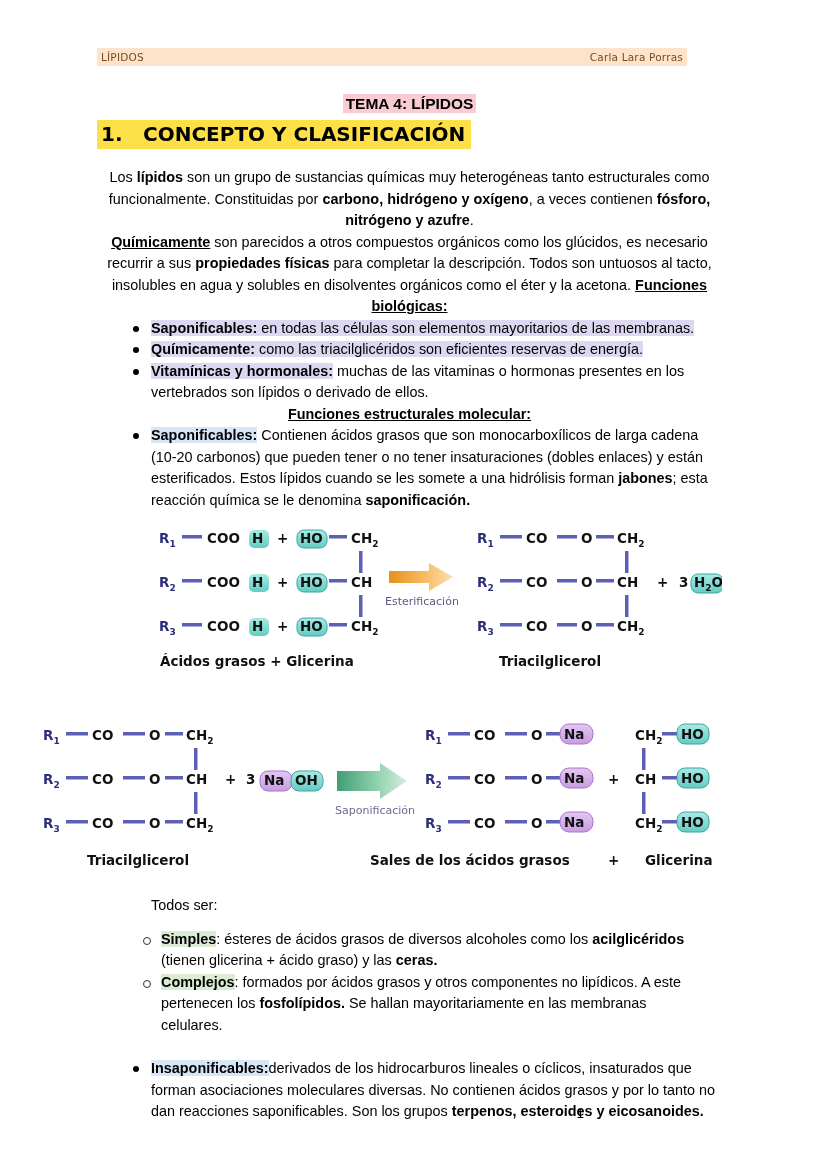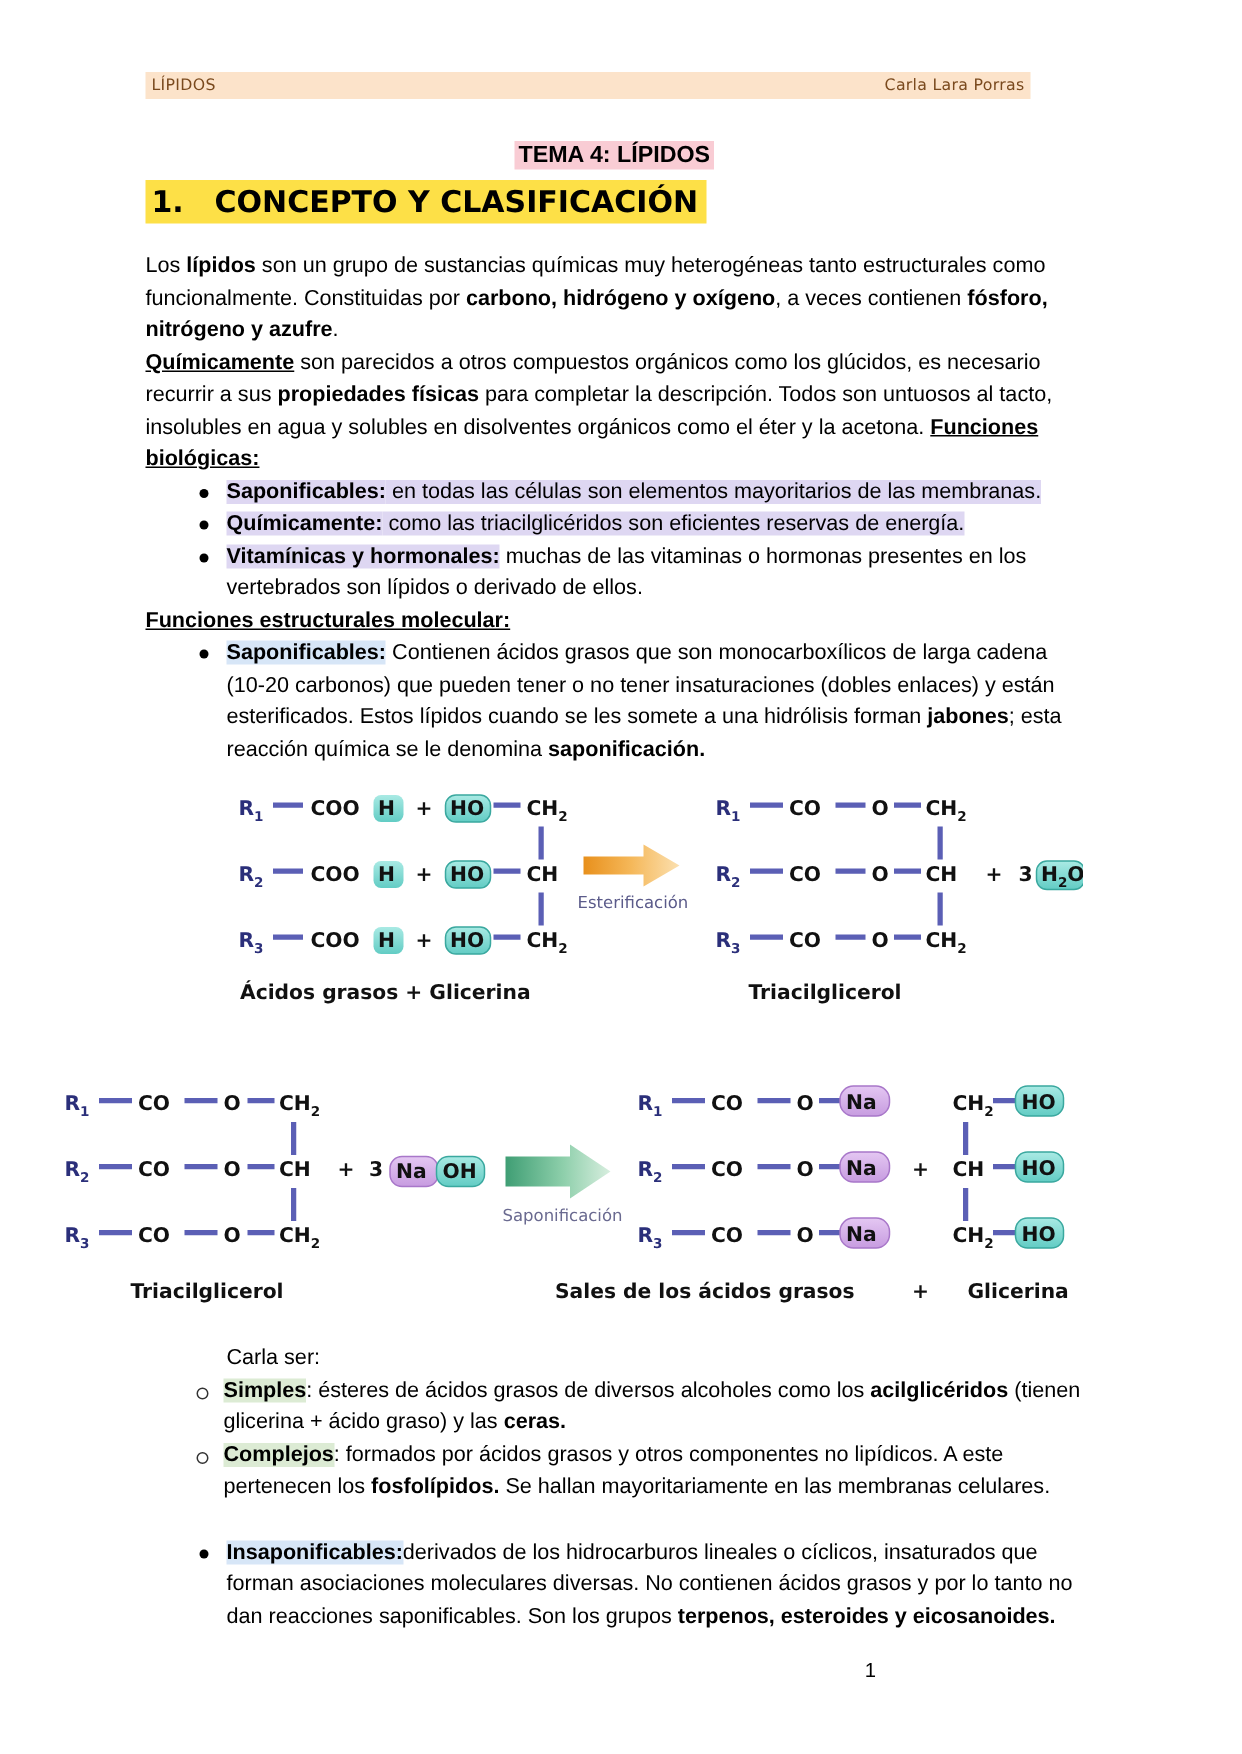--- a/index.html
+++ b/index.html
@@ -72,21 +72,21 @@
     margin: 0 0 18px 0;
     line-height: 1.25;
   }
   .section-head .num { display: inline-block; width: 42px; }
 
   
   p.body, .body {
     font-size: 14.4px;
     line-height: 21.5px;
     margin: 0;
-    text-align: left;
+    text-align: center;
     color: #000;
   }
   b, strong { font-weight: bold; }
   .u { text-decoration: underline; font-weight: bold; }
 
   
   .hl-purple  { background: #ded7f2; }
   .hl-blue    { background: #d7e6f7; }
   .hl-green   { background: #dcebd4; }
 
@@ -105,21 +105,21 @@
   }
   ul.lvl1 > li::before {
     content: "";
     position: absolute;
     left: 2px; top: 8px;
     width: 6px; height: 6px;
     background: #000;
     border-radius: 50%;
   }
   ul.lvl2 {
-    margin: 0;
+    margin: 12px;
     padding-left: 32px;
     list-style: none;
   }
   ul.lvl2 > li {
     position: relative;
     font-size: 14.4px;
     line-height: 21.5px;
     padding-left: 20px;
   }
   ul.lvl2 > li::before {
@@ -388,21 +388,21 @@
 
           <text x="62" y="147" font-size="13.5" fill="#111">Triacilglicerol</text>
           <text x="345" y="147" font-size="13.5" fill="#111">Sales de los ácidos grasos</text>
           <text x="583" y="147" font-size="13.5" fill="#111">+</text>
           <text x="620" y="147" font-size="13.5" fill="#111">Glicerina</text>
         </g>
       </svg>
     </div>
 
     
-    <p class="sub-intro" style="margin-top:22px;">Carla ser:</p>
+    <p class="sub-intro" style="margin-top:22px;">Todos ser:</p>
 
     <ul class="lvl2">
       <li><b class="hl-green">Simples</b><span>: ésteres de ácidos grasos de diversos alcoholes como los </span><b>acilglicéridos</b><span> (tienen glicerina + ácido graso) y las </span><b>ceras.</b></li>
       <li><b class="hl-green">Complejos</b><span>: formados por ácidos grasos y otros componentes no lipídicos. A este pertenecen  los </span><b>fosfolípidos.</b><span> Se hallan mayoritariamente en las membranas celulares.</span></li>
     </ul>
 
     
     <ul class="lvl1" style="margin-top:22px;">
       <li><b class="hl-blue">Insaponificables:</b><span>derivados de los hidrocarburos lineales o cíclicos, insaturados que forman asociaciones moleculares diversas. No contienen ácidos grasos y por lo tanto no dan reacciones saponificables. Son los grupos </span><b>terpenos, esteroides y eicosanoides.</b></li>
     </ul>

